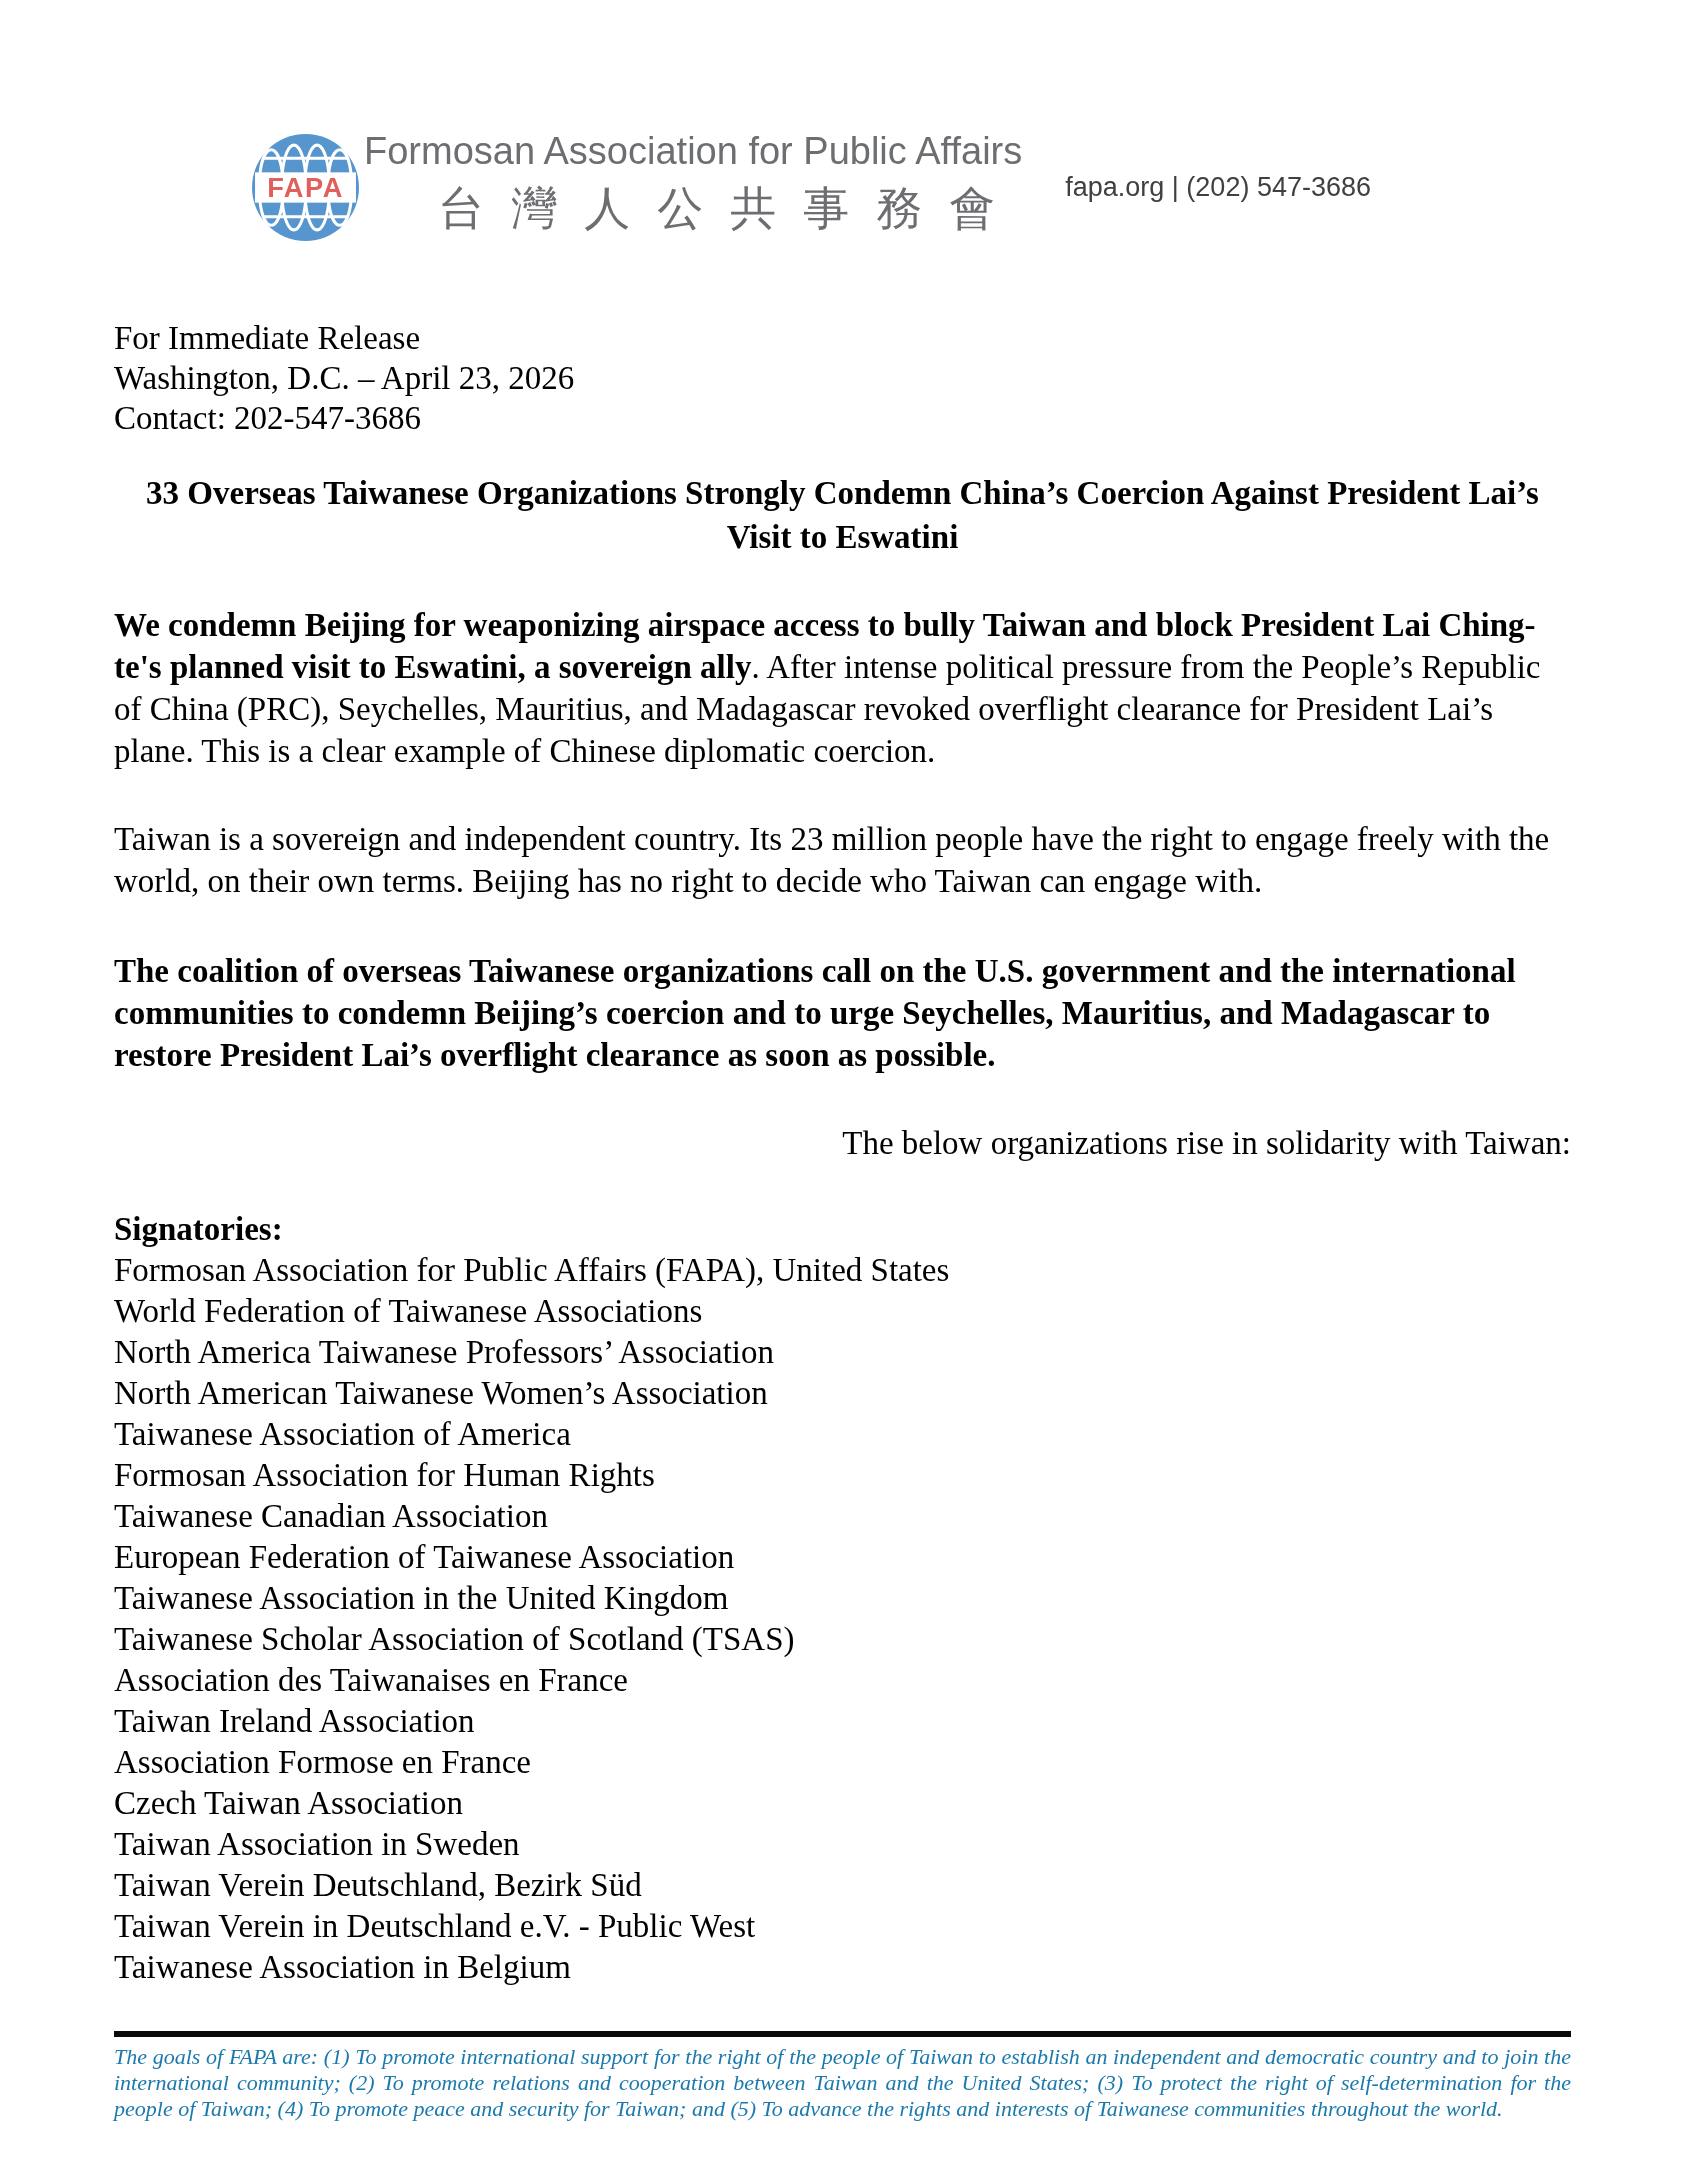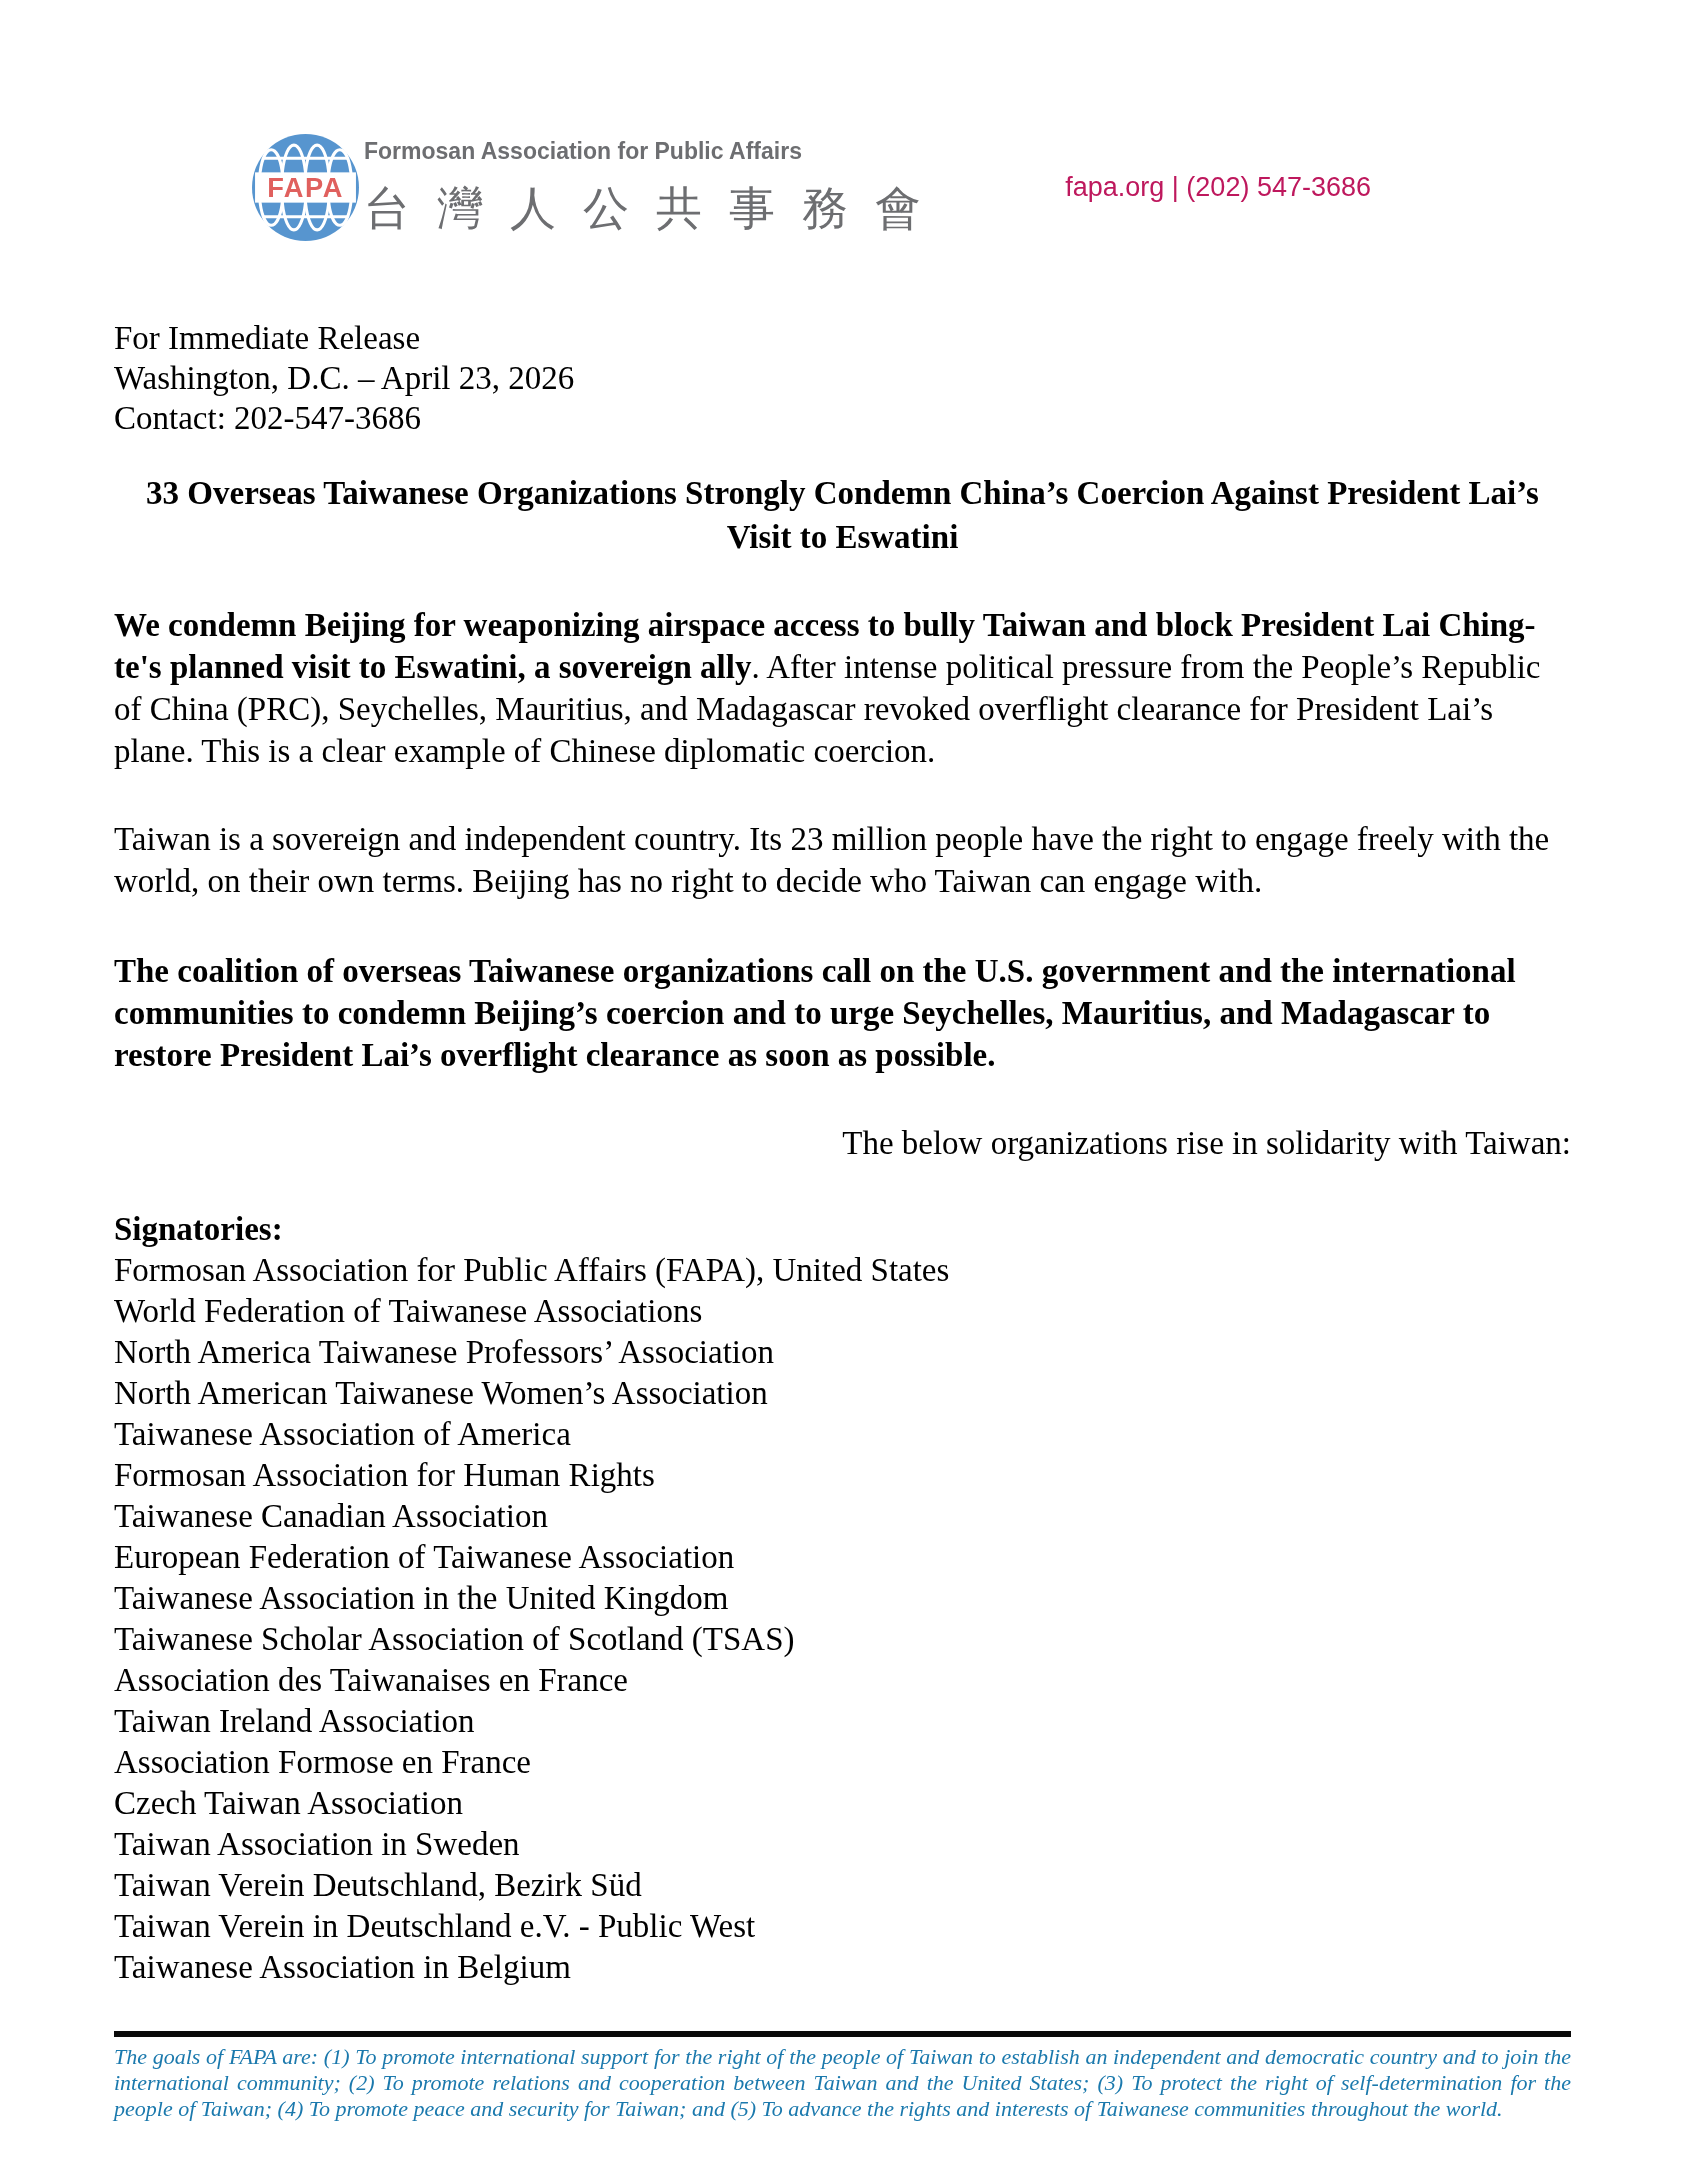--- a/index.html
+++ b/index.html
@@ -11,21 +11,21 @@
     color: #000000;
     overflow: hidden;
   }
   .abs { position: absolute; }
 
   
   .logo { left: 250px; top: 132px; width: 111px; height: 111px; }
   .org-names { left: 364px; top: 135px; }
   .org-en {
     font-family: "Liberation Sans", sans-serif;
-    font-weight: bold; font-size: 23px; line-height: 32px;
+    font-weight: normal; font-size: 38px; line-height: 32px;
     letter-spacing: 0px;
   }
   .org-zh {
     margin-top: 14px;
     font-family: Liberation Sans, sans-serif;
     font-size: 46px; line-height: 55px;
     letter-spacing: 27px; white-space: nowrap; text-align: right;
   }
   .contact {
     right: 312px; top: 171px;
@@ -83,21 +83,21 @@
     <text x="55" y="64" text-anchor="middle" font-family="Liberation Sans, sans-serif" font-weight="bold" font-size="27" letter-spacing="1.5" fill="#E0605E">FAPA</text>
   </svg>
 </div>
 
 <div class="abs org-names">
   <div class="org-en gray-brand" style="color: rgb(109, 110, 113);">Formosan Association for Public Affairs</div>
   <div class="org-zh gray-brand" style="color: rgb(109, 110, 113);">台灣人公共事務會</div>
 </div>
 
 <div class="abs contact">
-  <div class="gray-brand" style="color: #be185d;">fapa.org | (202) 547-3686</div>
+  <div class="gray-brand" style="color: #404040;">fapa.org | (202) 547-3686</div>
 </div>
 
 <div class="abs col release">
   <div>For Immediate Release</div>
   <div>Washington, D.C. – April 23, 2026</div>
   <div>Contact: 202-547-3686</div>
 </div>
 
 <div class="abs col press-title">
   <div>33 Overseas Taiwanese Organizations Strongly Condemn China’s Coercion Against President Lai’s</div>

